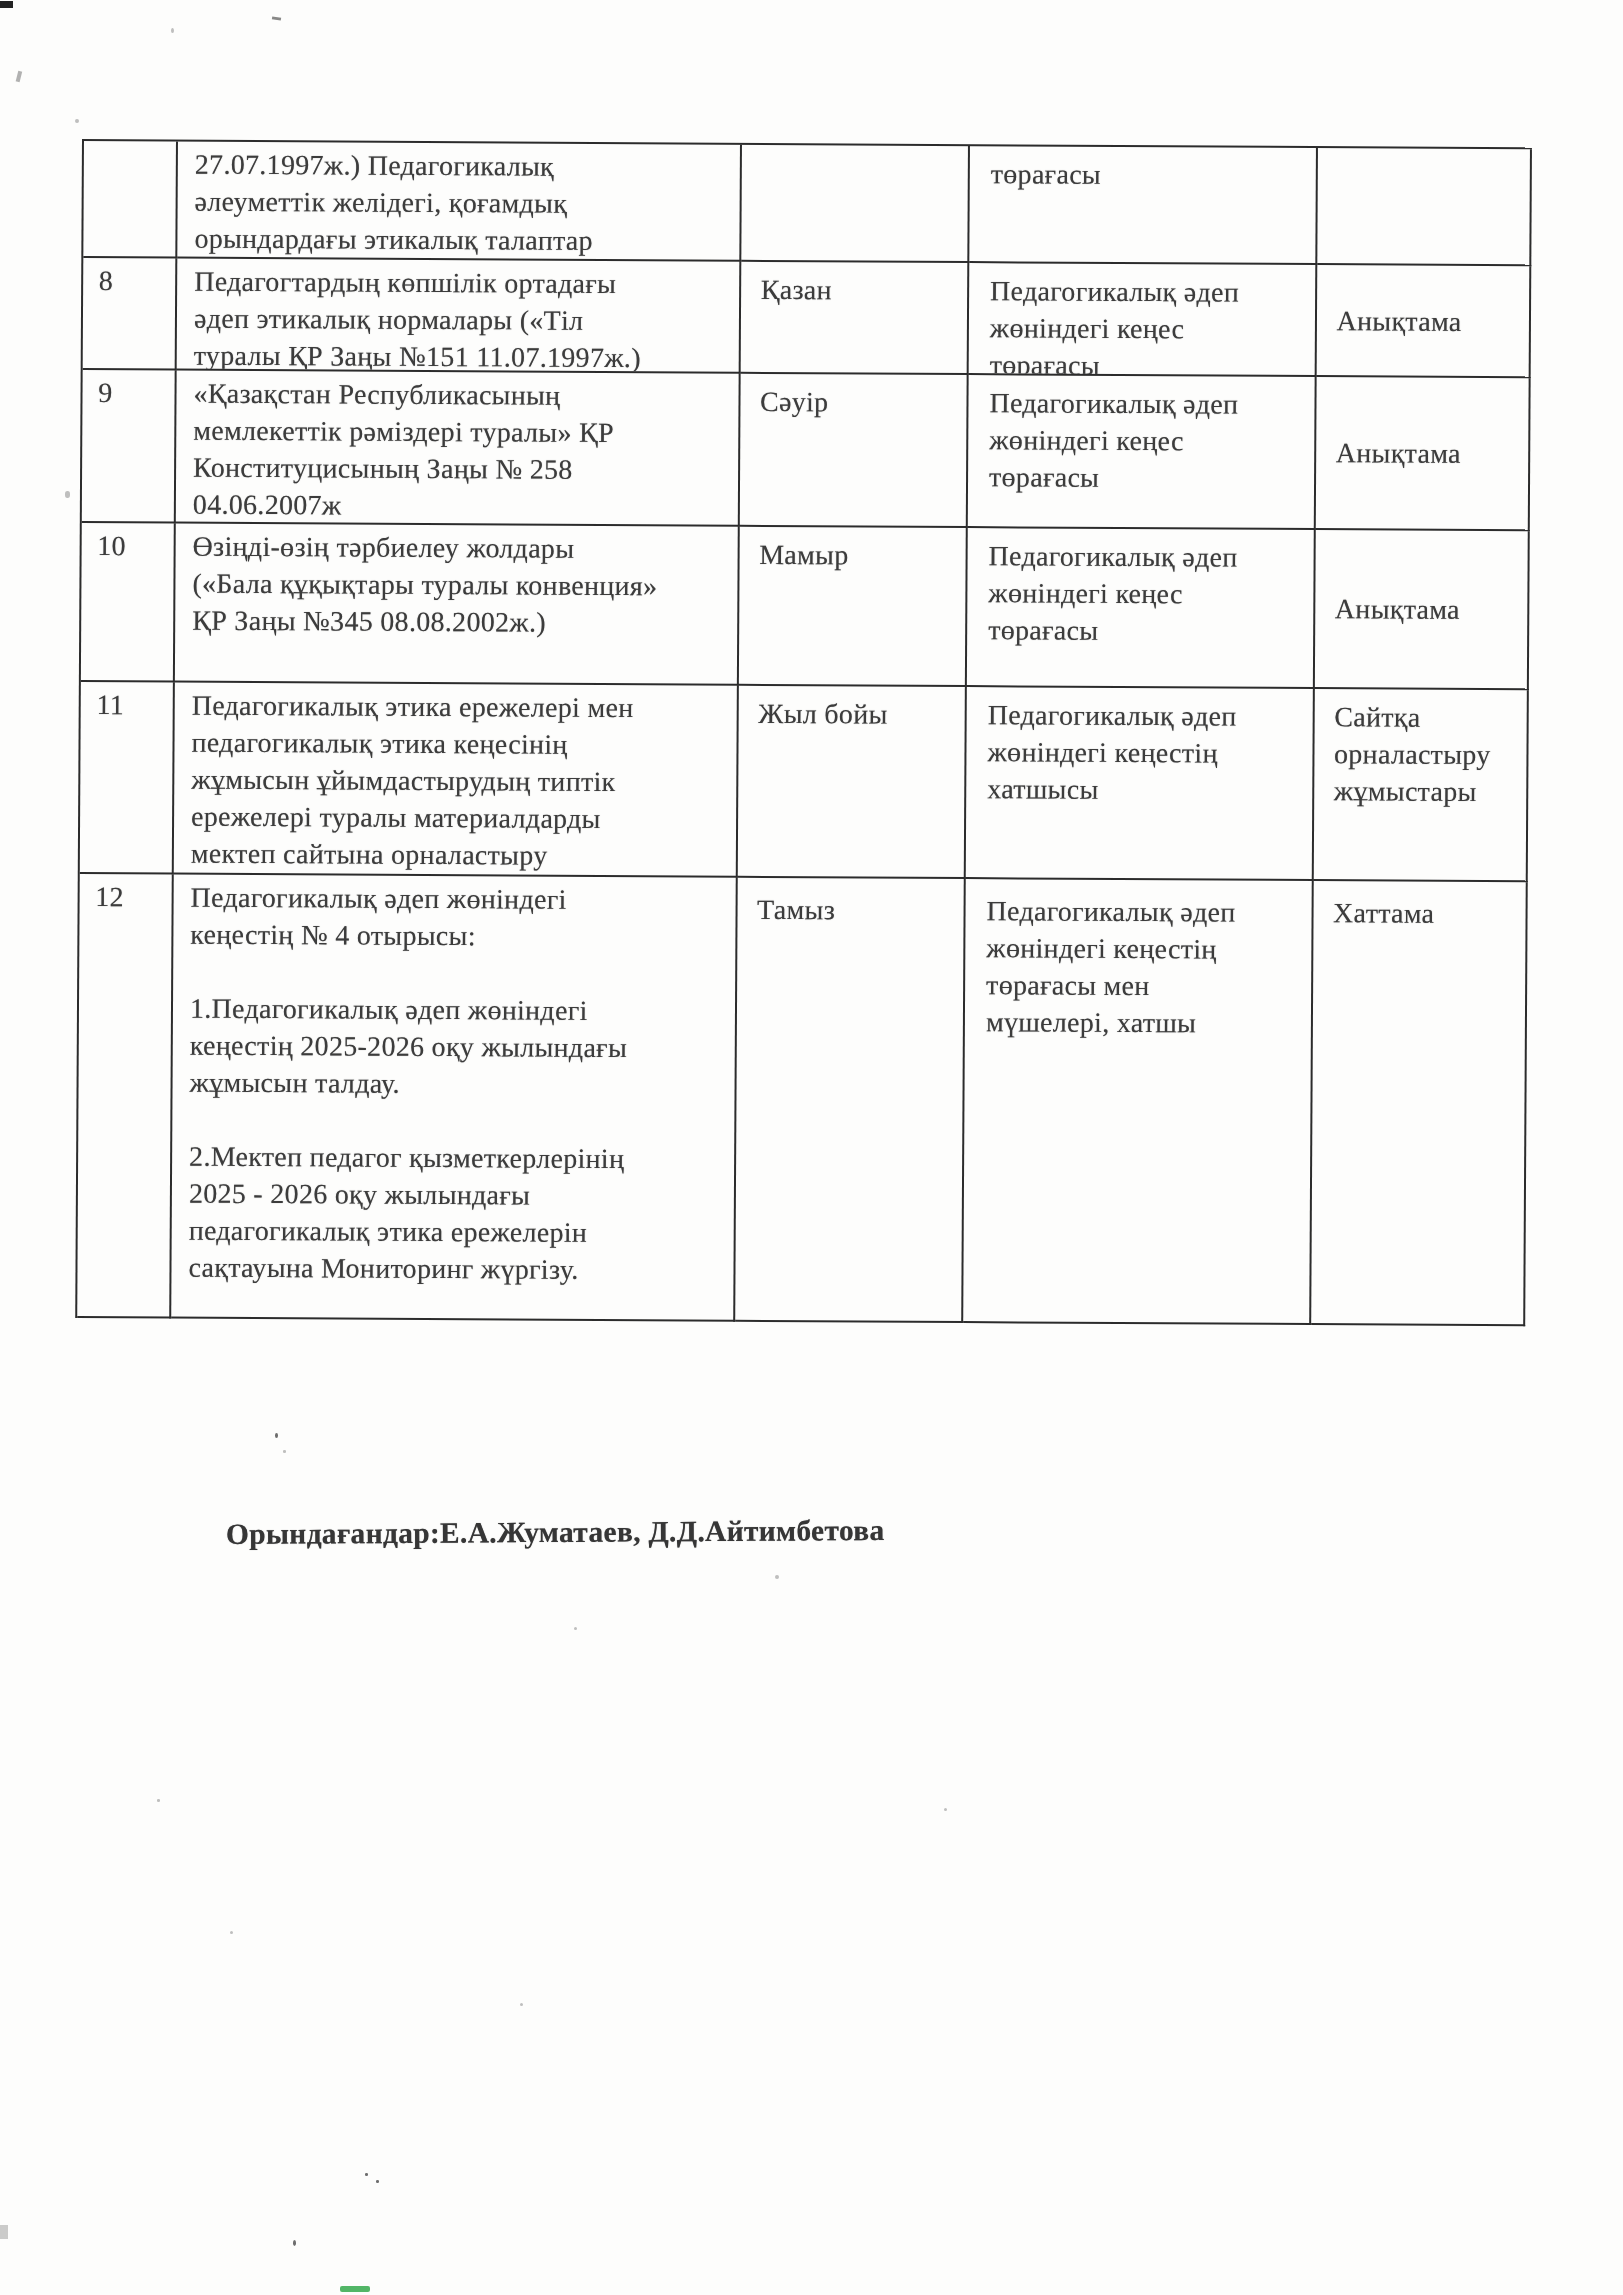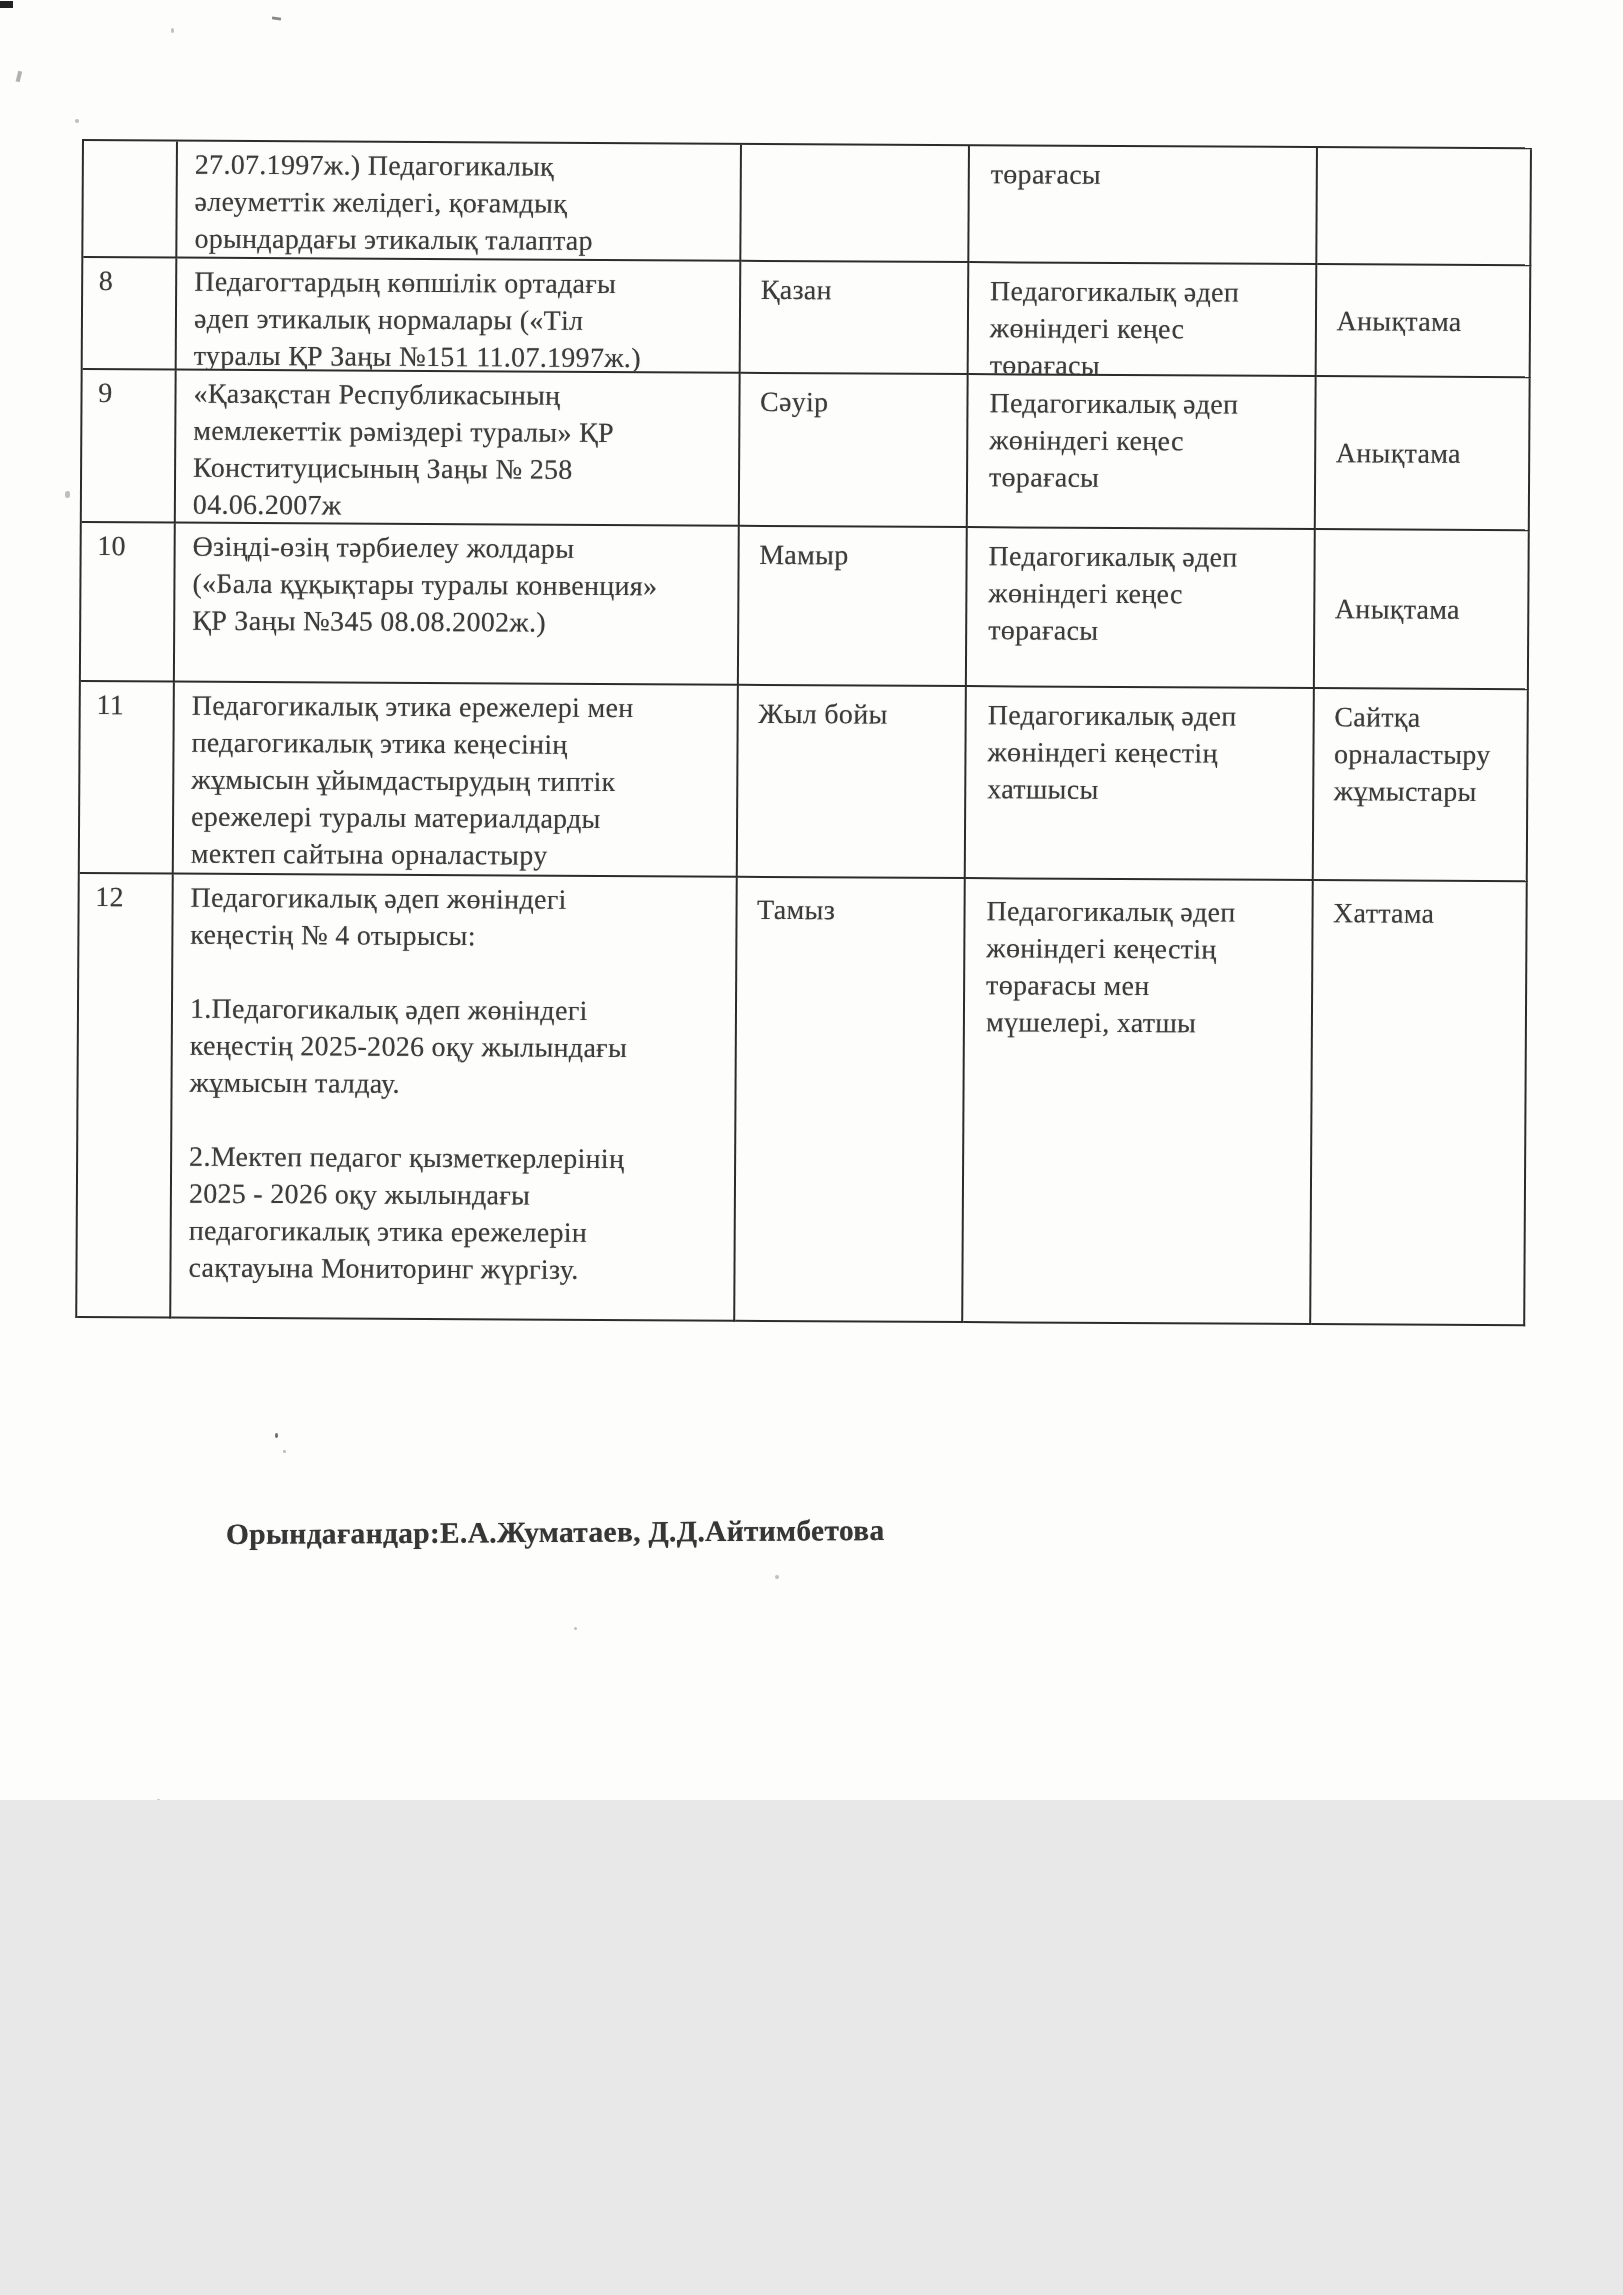--- a/index.html
+++ b/index.html
@@ -3,21 +3,21 @@
 <meta charset="utf-8">
 <style>
   html, body {
     margin: 0;
     padding: 0;
     background: #e8e8e8;
   }
   .page {
     position: relative;
     width: 1624px;
-    height: 1800px;
+    height: 2295px;
     background: #fdfdfc;
     overflow: hidden;
     font-family: "Liberation Serif", "DejaVu Serif", serif;
     color: #3a3a3a;
   }
   
   .scan-text {
     color: #3c3c3c;
     text-shadow: 0 0 0.9px rgba(55,55,55,0.55);
   }

